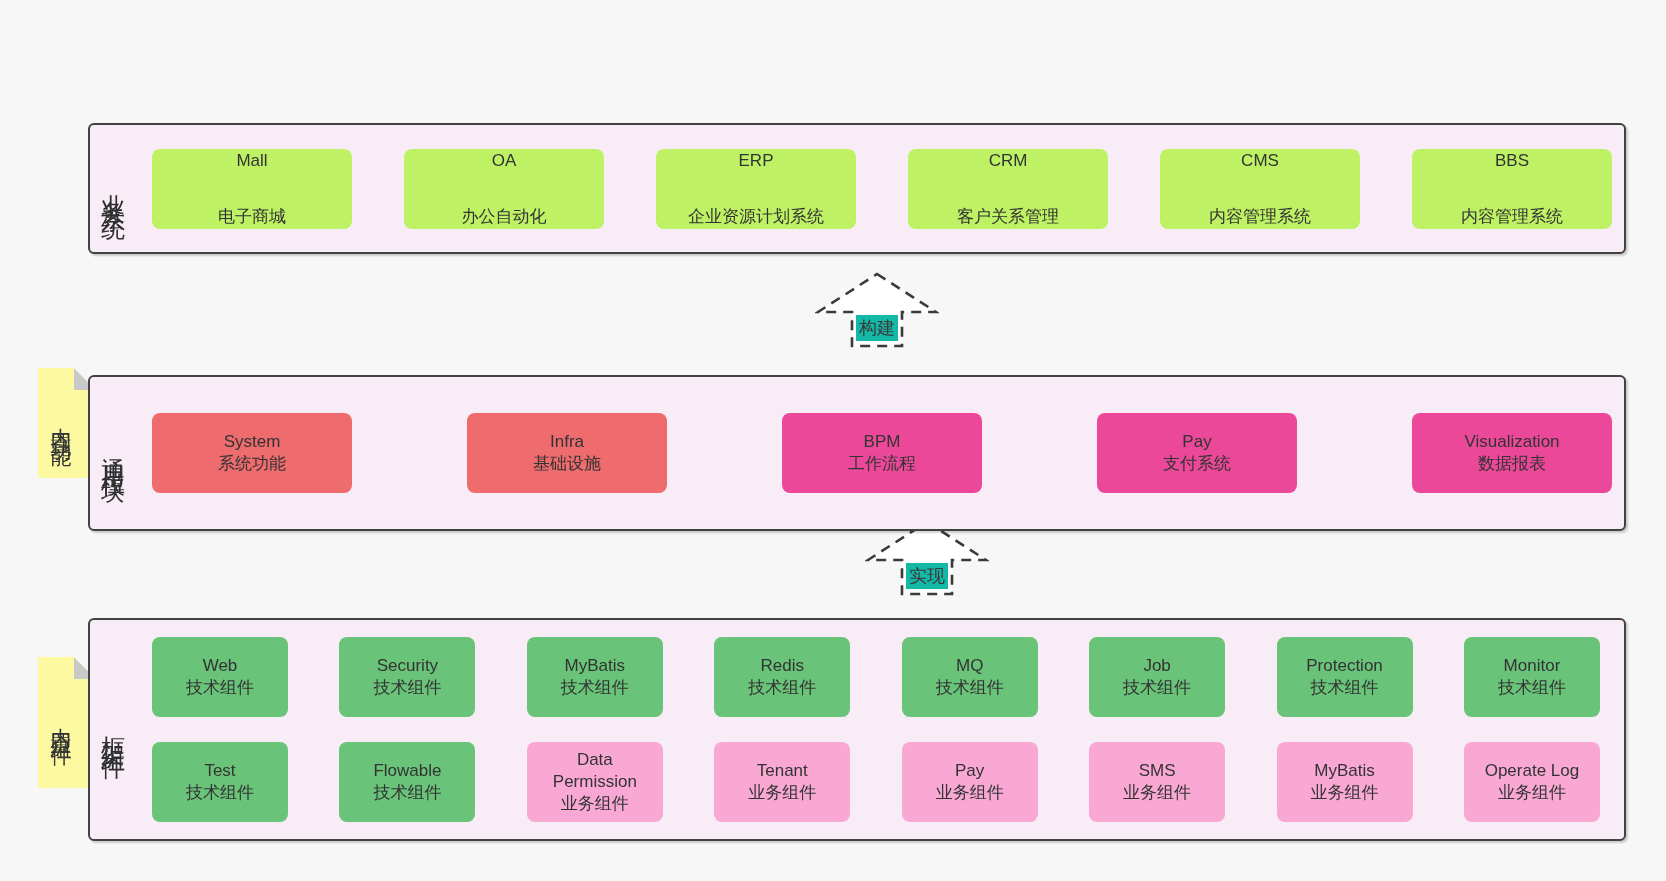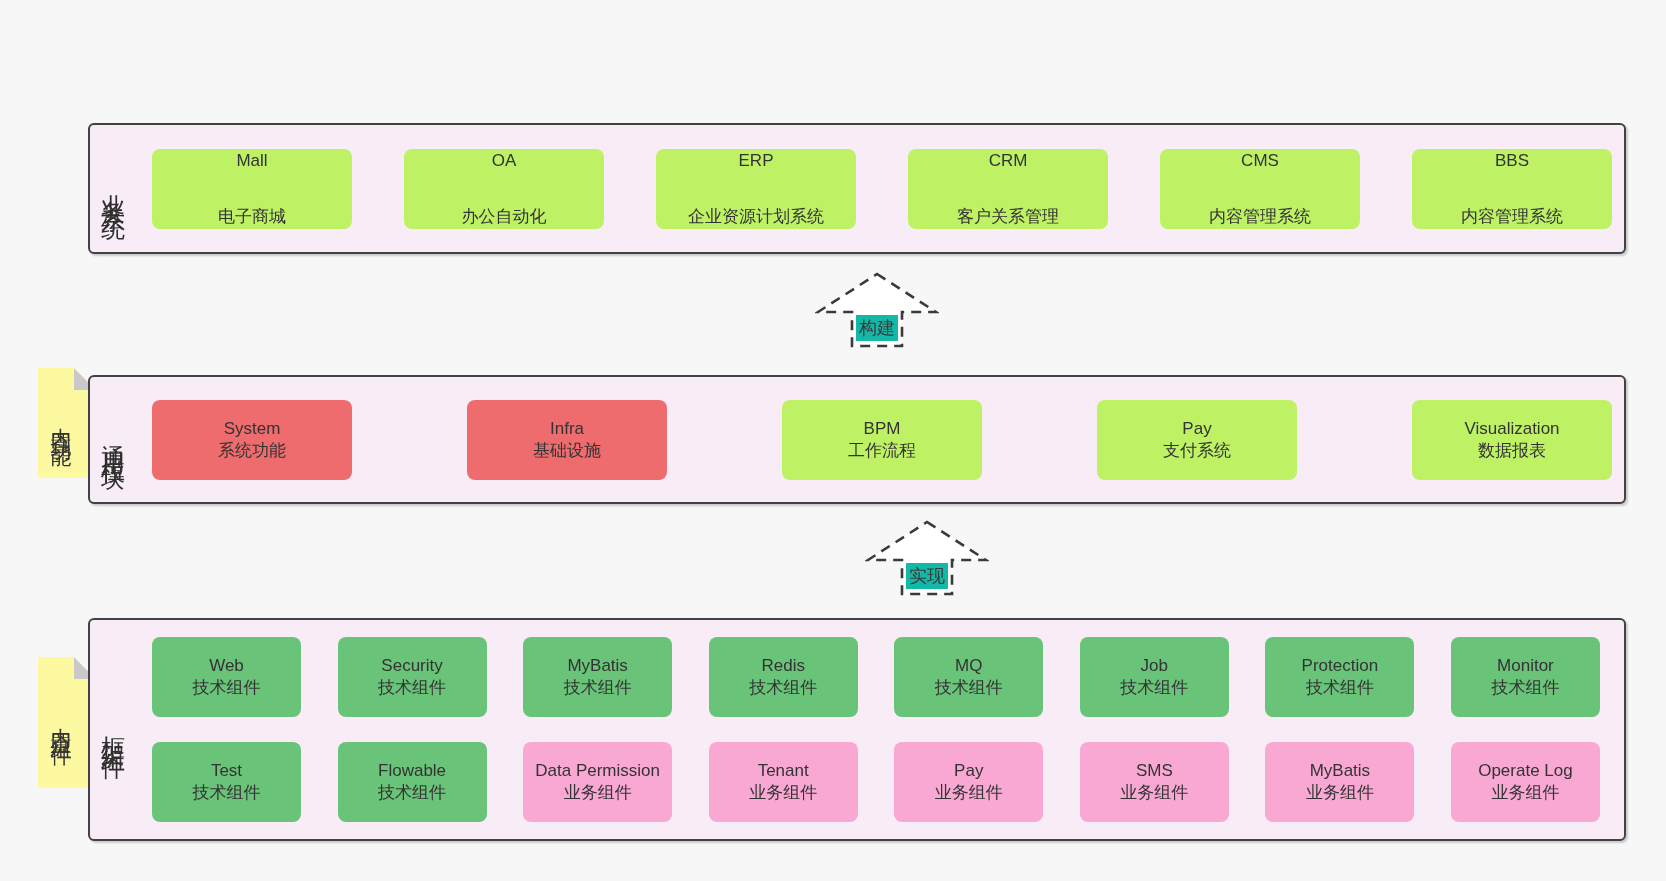--- a/index.html
+++ b/index.html
@@ -20,21 +20,21 @@
     background:#f8edf7;
     border:2px solid #424242;
     border-radius:6px;
     box-sizing:border-box;
     box-shadow:2px 2px 2px rgba(0,0,0,0.18);
     display:flex;
     align-items:center;
     z-index:2;
   }
   .c1{top:123px;height:131px;padding:0 12px 0 62px;}
-  .c2{top:375px;height:129px;padding:0 12px 0 62px;}
+  .c2{top:375px;height:156px;padding:0 12px 0 62px;}
   .c3{top:618px;height:223px;padding:0 24px 0 62px;
       flex-direction:column;justify-content:center;row-gap:25px;}
 
   .vlabel{
     position:absolute;
     left:11px;top:50%;
     transform:translateY(-50%);
     writing-mode:vertical-rl;
     text-orientation:upright;
     font-size:24px;
@@ -60,24 +60,24 @@
     justify-content:center;
     align-items:center;
     text-align:center;
     font-size:17px;
     line-height:22px;
     color:#333;
     box-sizing:border-box;
     padding:4px 8px;
   }
   .w-wide{width:200px;}
-  .w-slim{width:149px;}
+  .w-slim{width:136px;}
   .blue{background:#bef264;gap:34px;}
   .red{background:#ee6b6e;}
-  .pink{background:#bef264;}
+  .pink{background:#ec4899;}
   .green{background:#69c378;}
   .lightgreen{background:#f9a8d4;}
 
   
   .tag{
     position:absolute;
     left:38px;width:58px;
     background:#fcf9a1;
     box-shadow:1px 1px 2px rgba(0,0,0,0.12);
     clip-path:polygon(0 0,calc(100% - 22px) 0,100% 22px,100% 100%,0 100%);

